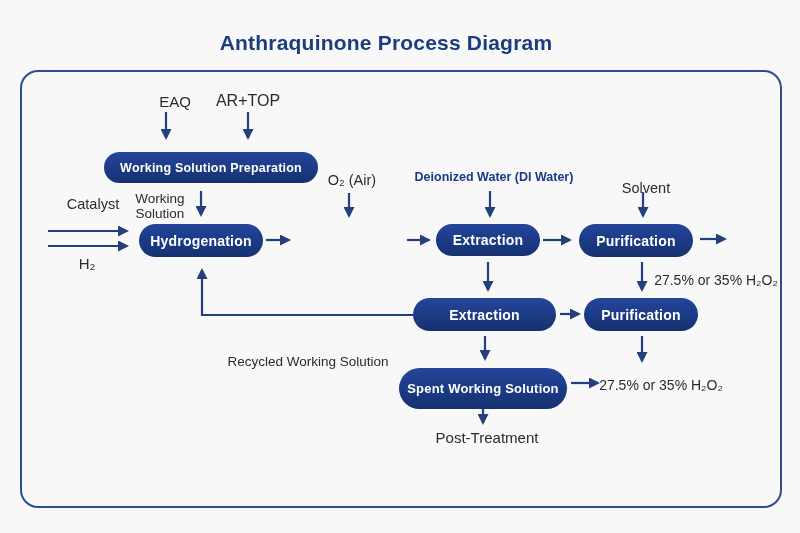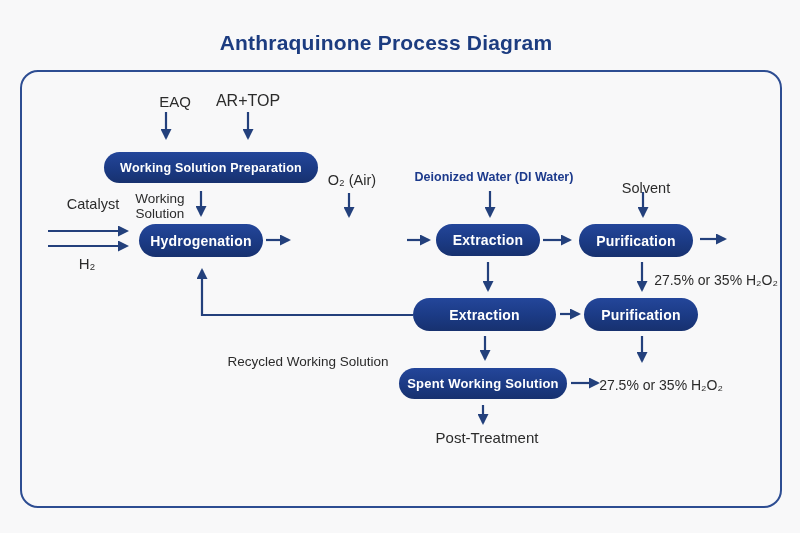--- a/index.html
+++ b/index.html
@@ -107,21 +107,21 @@
     <path d="M571,383 H598" marker-end="url(#ah)"></path>
     <path d="M483,405 V423" marker-end="url(#ah)"></path>
   </svg>
 
   <div class="pill" style="left:139px; top:224px; width:124px; height:33px; font-size:14px;">Hydrogenation</div>
   <div class="pill" style="left:104px; top:152px; width:214px; height:31px; font-size:12.5px;">Working Solution Preparation</div>
   <div class="pill" style="left:436px; top:224px; width:104px; height:32px; font-size:14px;">Extraction</div>
   <div class="pill" style="left:579px; top:224px; width:114px; height:33px; font-size:14px;">Purification</div>
   <div class="pill" style="left:413px; top:298px; width:143px; height:33px; font-size:14px;">Extraction</div>
   <div class="pill" style="left:584px; top:298px; width:114px; height:33px; font-size:14px;">Purification</div>
-  <div class="pill" style="left:399px; top:368px; width:168px; height:31px; font-size:13px;">Spent Working Solution</div>
+  <div class="pill" style="left:399px; top:368px; width:168px; height:41px; font-size:13px;">Spent Working Solution</div>
 
   <div class="lbl" style="left:175px; top:101px; font-size:15px;">EAQ</div>
   <div class="lbl" style="left:248px; top:101px; font-size:16px;">AR+TOP</div>
   <div class="lbl" style="left:93px; top:204px; font-size:14.5px;">Catalyst</div>
   <div class="lbl two-line" style="left:160px; top:206px; font-size:13.5px;">
     <div>Working</div>
     <div>Solution</div>
   </div>
   <div class="lbl" style="left:87px; top:263px; font-size:15px;">H₂</div>
   <div class="lbl" style="left:352px; top:180px; font-size:14.5px;">O₂ (Air)</div>

